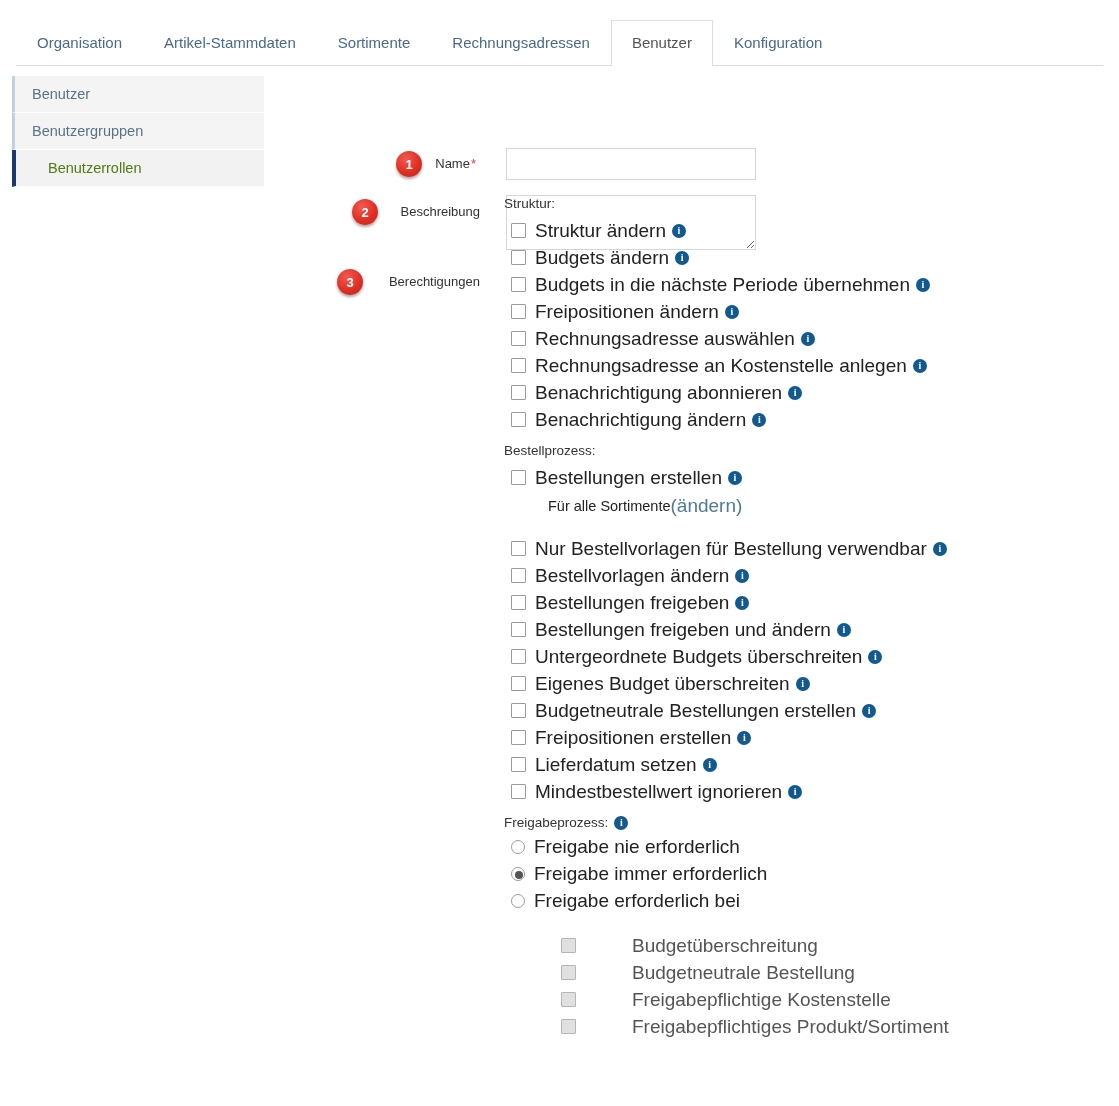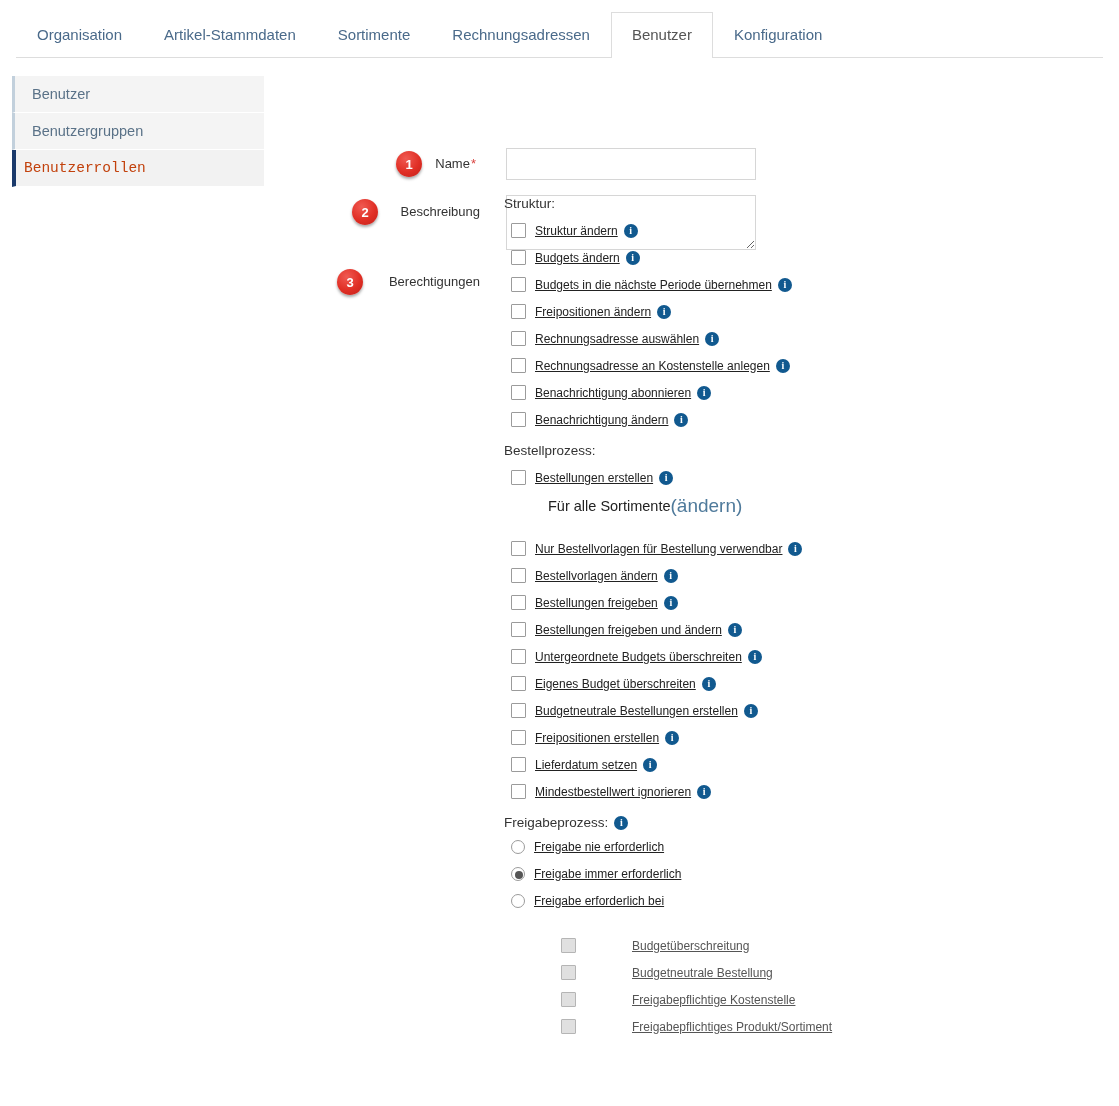--- a/index.html
+++ b/index.html
@@ -13,21 +13,21 @@
     position: relative;
     font-family: "Liberation Sans", "DejaVu Sans", sans-serif;
     font-size: 14px;
     color: #333333;
     overflow: hidden;
   }
 
   
   .tabbar {
     position: absolute;
-    left: 0; top: 0;
+    left: 0; top: 8px;
     width: 1103px;
     height: 58px;
   }
   .tabbar-line {
     position: absolute;
     left: 16px; right: 0; top: 57px;
     height: 1px;
     background: #dddddd;
   }
   .tabs {
@@ -76,24 +76,23 @@
     border-bottom: 1px solid #ffffff;
     display: flex;
     align-items: center;
     padding-left: 17px;
     font-size: 14.5px;
     color: #5a7288;
     cursor: pointer;
   }
   .side-item.active {
     border-left: 4px solid #1b3a6b;
-    color: #c2410c;
-    padding-left: 8px;
+    color: #4d7c0f;
+    padding-left: 32px;
     background: #f2f2f2;
-    font-family: Liberation Mono, monospace;
   }
 
   
   .form {
     position: absolute;
     left: 0; top: 70px;
     width: 1119px;
   }
   .lbl {
     position: absolute;
@@ -160,24 +159,23 @@
     flex: 0 0 auto;
     border-radius: 1px;
     cursor: pointer;
   }
   .cbox.disabled {
     background: #e0e0e0;
     border-color: #b5b5b5;
     cursor: default;
   }
   .cblabel {
-    font-size: 12px;
+    font-size: 19px;
     color: #222222;
     white-space: nowrap;
-    text-decoration: underline;
   }
   .cblabel.muted { color: #555555; margin-left: 47px; }
 
   .radio {
     width: 14px; height: 14px;
     border: 1px solid #9b9b9b;
     border-radius: 50%;
     background: #ffffff;
     margin-right: 9px;
     flex: 0 0 auto;

